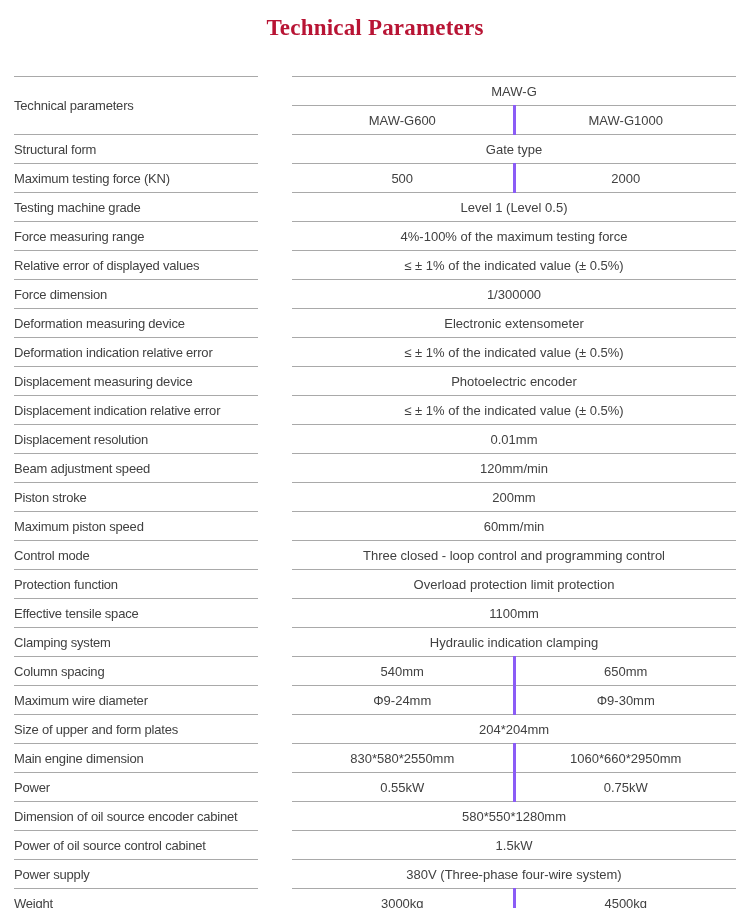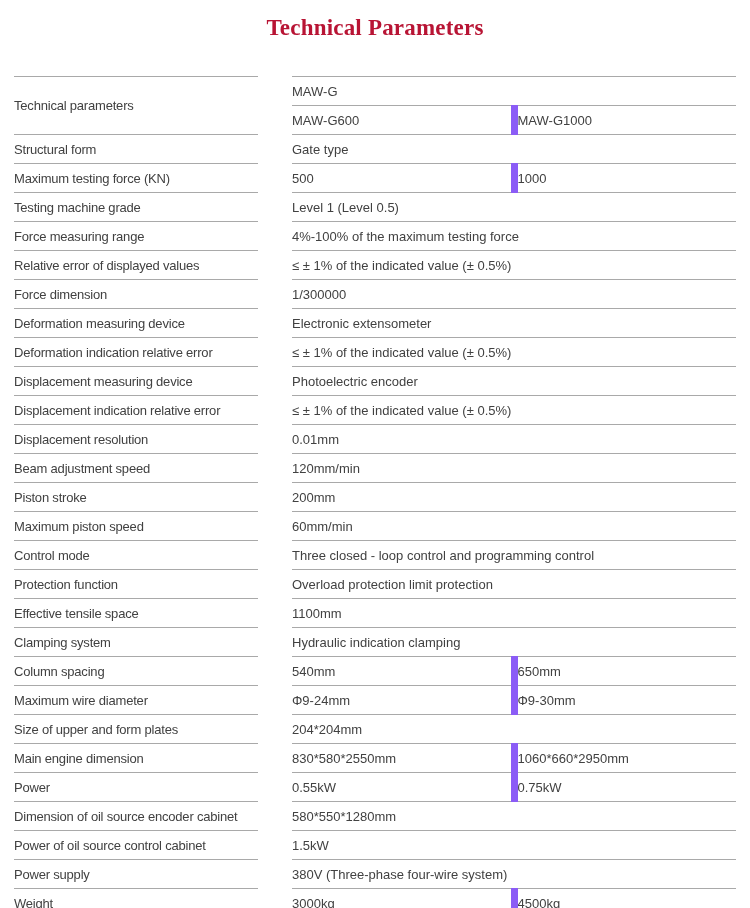--- a/index.html
+++ b/index.html
@@ -36,22 +36,23 @@
   }
   td.label-cell {
     border-bottom: 1px solid #a9a9a9;
     text-align: left;
     padding-left: 2px;
     letter-spacing: -0.2px;
   }
   td.spacer { border: none; }
   td.val {
     border-bottom: 1px solid #a9a9a9;
-  }
-  td.second { border-left: 7px solid #8b5cf6; margin-top: 43px; }
+    text-align: center;
+  }
+  td.second { border-left: 3px solid #8b5cf6; margin-top: 43px; }
   td.top { border-top: 1px solid #a9a9a9; }
 </style>
 </head>
 <body>
 
 <h1 class="page-title" style="color: rgb(184, 20, 52);">Technical Parameters</h1>
 
 <table class="params">
   <colgroup>
     <col style="width:244px">
@@ -73,21 +74,21 @@
   <tbody>
       <tr>
         <td class="label-cell">Structural form</td>
         <td class="spacer"></td>
         <td colspan="2" class="val">Gate type</td>
       </tr>
       <tr>
         <td class="label-cell">Maximum testing force (KN)</td>
         <td class="spacer"></td>
         <td class="val">500</td>
-        <td class="val second">1000</td>
+        <td class="val second">2000</td>
       </tr>
       <tr>
         <td class="label-cell">Testing machine grade</td>
         <td class="spacer"></td>
         <td colspan="2" class="val">Level 1 (Level 0.5)</td>
       </tr>
       <tr>
         <td class="label-cell">Force measuring range</td>
         <td class="spacer"></td>
         <td colspan="2" class="val">4%-100% of the maximum testing force</td>

